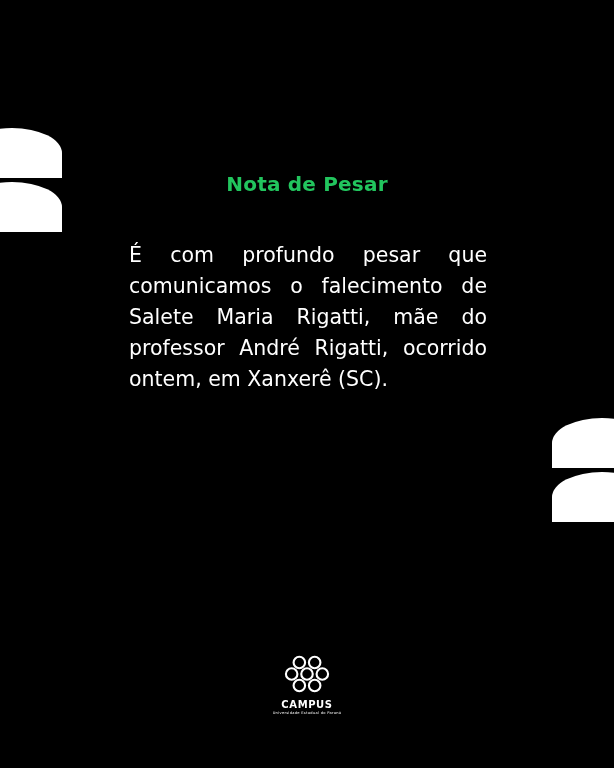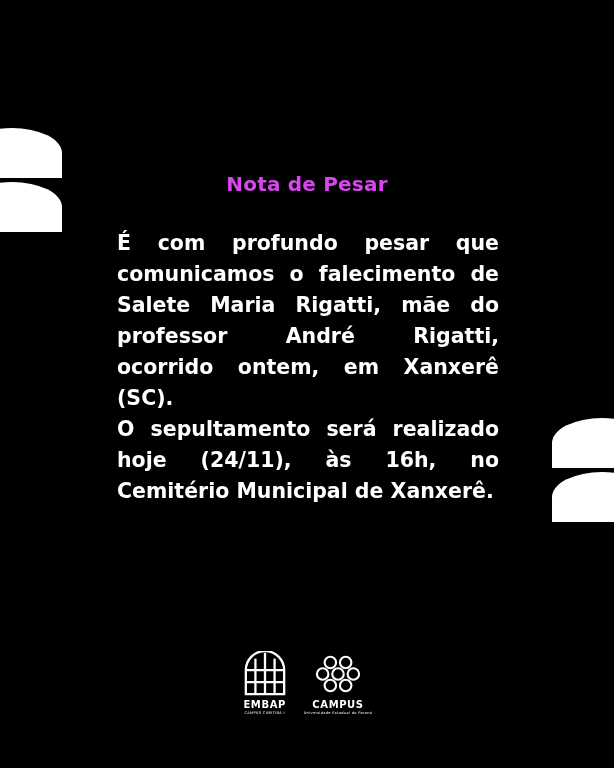--- a/index.html
+++ b/index.html
@@ -58,41 +58,40 @@
     border-radius: 100px 100px 0 0 / 50px 50px 0 0;
   }
 
   
   .headline {
     position: absolute;
     left: 0;
     right: 0;
     top: 172px;
     text-align: center;
-    color: #d946ef;
+    color: #22c55e;
     font-size: 20px;
     font-weight: bold;
     letter-spacing: 0.2px;
   }
 
   
   .body-copy {
     position: absolute;
     left: 117px;
     width: 382px;
     top: 228px;
     color: #ffffff;
     font-size: 20.5px;
     line-height: 31px;
     text-align: justify;
     font-weight: 500;
   }
   .body-copy p {
-    margin: 0;
-    font-weight: bold;
+    margin: 12px;
   }
 
   
   .logos {
     position: absolute;
     left: 0;
     right: 0;
     bottom: 52px;
     display: flex;
     justify-content: center;
@@ -133,37 +132,24 @@
 
   <div class="deco deco-tl-1"></div>
   <div class="deco deco-tl-2"></div>
   <div class="deco deco-br-1"></div>
   <div class="deco deco-br-2"></div>
 
   <div class="headline">Nota de Pesar</div>
 
   <div class="body-copy">
     <p>É com profundo pesar que comunicamos o falecimento de Salete Maria Rigatti, mãe do professor André Rigatti, ocorrido ontem, em Xanxerê (SC).</p>
-    <p>O sepultamento será realizado hoje (24/11), às 16h, no Cemitério Municipal de Xanxerê.</p>
   </div>
 
   <div class="logos">
 
-    <div class="logo-block">
-      <svg class="logo-mark" viewBox="0 0 48 48">
-        <path d="M4 20 A20 20 0 0 1 44 20 L44 45 L4 45 Z" fill="none" stroke="#ffffff" stroke-width="2.4"></path>
-        <line x1="24" y1="2" x2="24" y2="45" stroke="#ffffff" stroke-width="2.4"></line>
-        <line x1="4" y1="20" x2="44" y2="20" stroke="#ffffff" stroke-width="2.4"></line>
-        <line x1="4" y1="32.5" x2="44" y2="32.5" stroke="#ffffff" stroke-width="2.4"></line>
-        <line x1="14" y1="8" x2="14" y2="45" stroke="#ffffff" stroke-width="2.4"></line>
-        <line x1="34" y1="8" x2="34" y2="45" stroke="#ffffff" stroke-width="2.4"></line>
-      </svg>
-      <div class="logo-name">EMBAP</div>
-      <div class="logo-sub">CAMPUS CURITIBA I</div>
-    </div>
 
     <div class="logo-block">
       <svg class="logo-mark" viewBox="0 0 48 48">
         <g fill="none" stroke="#ffffff" stroke-width="2.2">
           <circle cx="16" cy="12" r="6"></circle>
           <circle cx="32" cy="12" r="6"></circle>
           <circle cx="8" cy="24" r="6"></circle>
           <circle cx="24" cy="24" r="6"></circle>
           <circle cx="40" cy="24" r="6"></circle>
           <circle cx="16" cy="36" r="6"></circle>

